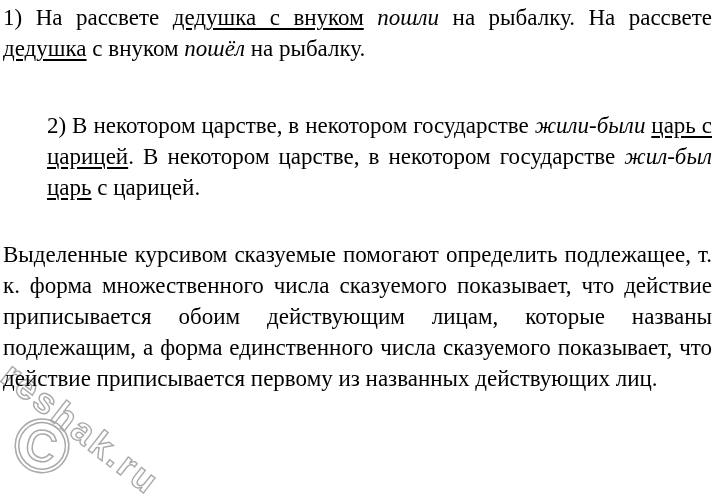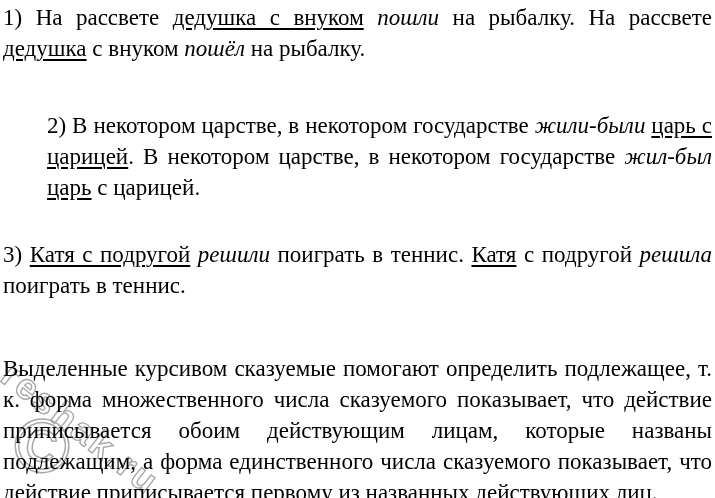--- a/index.html
+++ b/index.html
@@ -77,17 +77,16 @@
 <div class="page">
 
   <div class="watermark-layer">
     <div class="watermark-copyright">©</div>
     <div class="watermark-text">reshak.ru</div>
   </div>
 
   <div class="content">
     <p class="para para-1"><span>1) На рассвете </span><span class="u">дедушка с внуком</span><span> </span><span class="i">пошли</span><span> на рыбалку. На рассвете </span><span class="u">дедушка</span><span> с внуком </span><span class="i">пошёл</span><span> на рыбалку.</span></p>
     <p class="para para-2"><span>2) В некотором царстве, в некотором государстве </span><span class="i">жили-были</span><span> </span><span class="u">царь с царицей</span><span>. В некотором царстве, в некотором государстве </span><span class="i">жил-был</span><span> </span><span class="u">царь</span><span> с царицей.</span></p>
-    <p class="para para-3"><span>3) </span><span class="u">Катя с подругой</span><span> </span><span class="i">решили</span><span> поиграть в теннис. </span><span class="u">Катя</span><span> с подругой </span><span class="i">решила</span><span> поиграть в теннис.</span></p>
     <p class="para para-4"><span>Выделенные курсивом сказуемые помогают определить подлежащее, т. к. форма множественного числа сказуемого показывает, что действие приписывается обоим действующим лицам, которые названы подлежащим, а форма единственного числа сказуемого показывает, что действие приписывается первому из названных действующих лиц.</span></p>
   </div>
 
 </div>
 
 </body></html>

